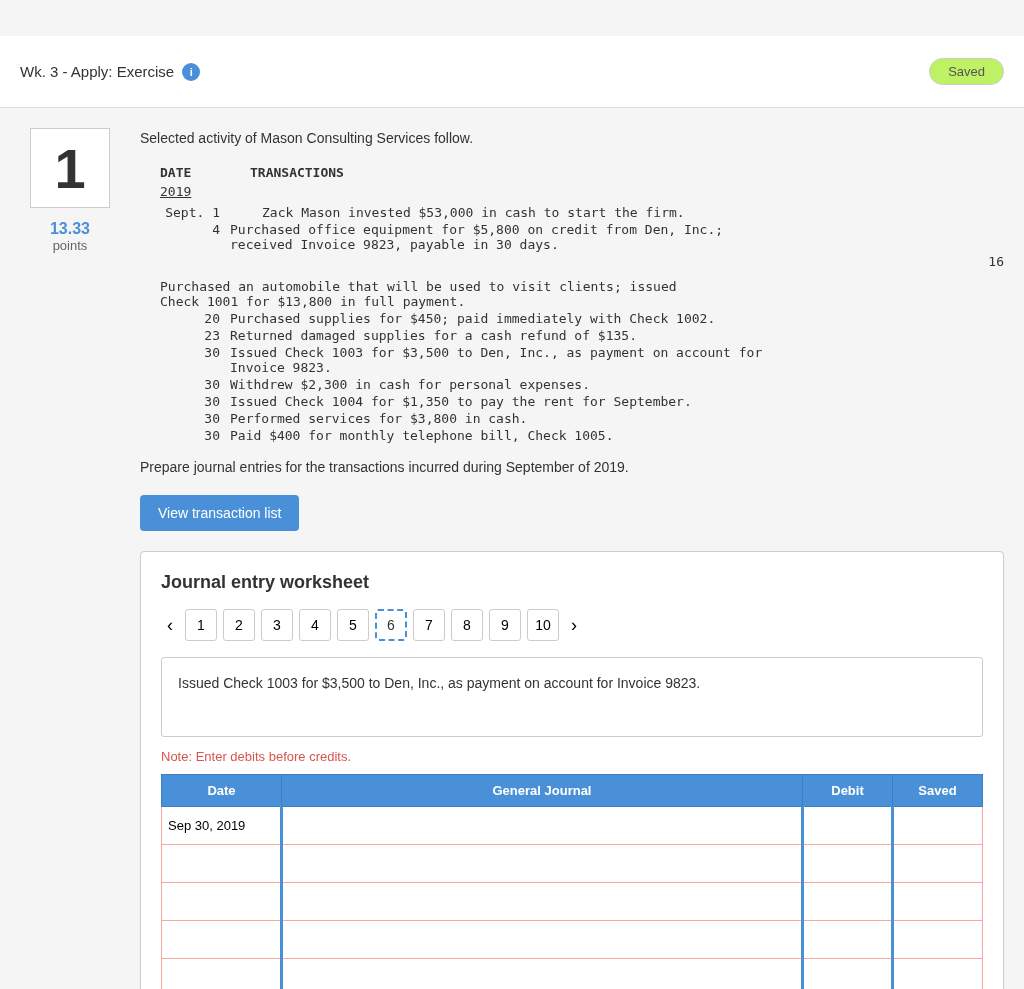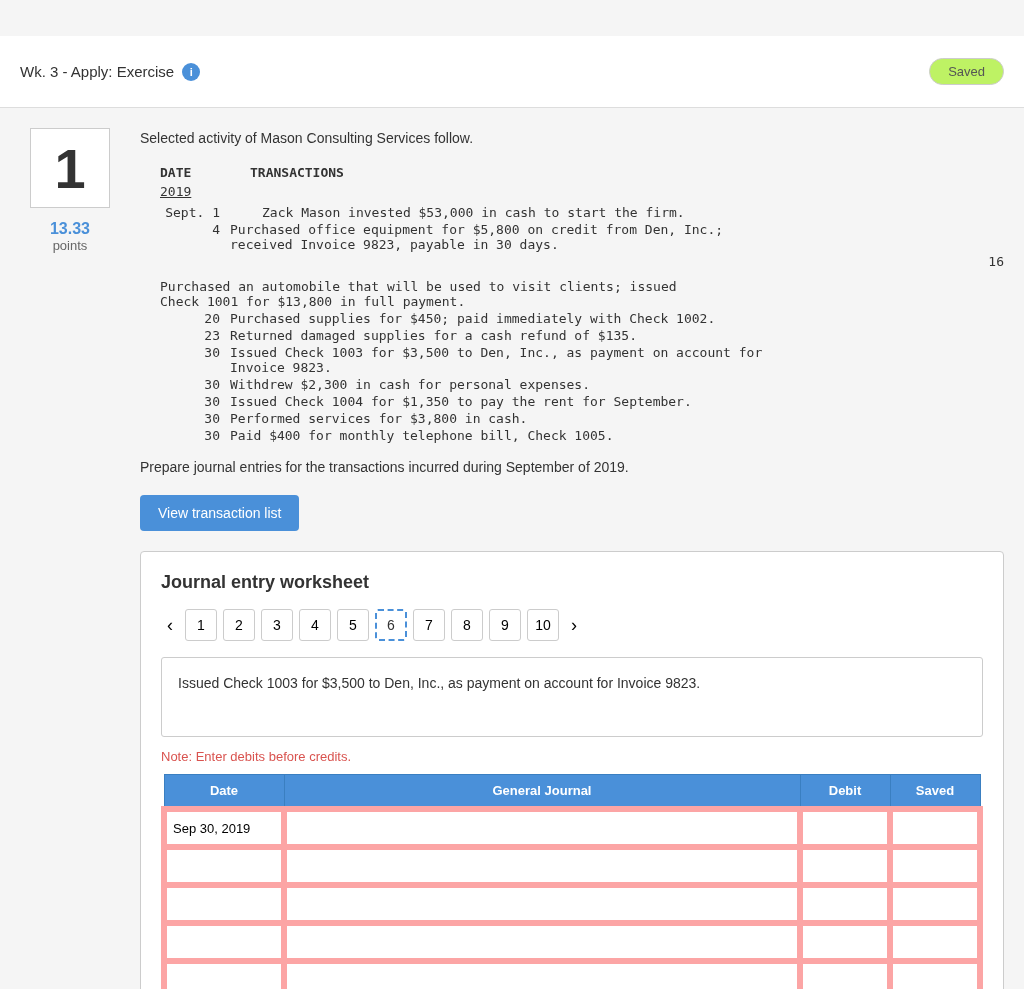--- a/index.html
+++ b/index.html
@@ -70,21 +70,21 @@
     }
 
     .note-text { color: #d9534f; font-size: 13px; margin-bottom: 10px; }
 
     .journal-table { width: 100%; border-collapse: collapse; }
     .journal-table th {
       background: #4a90d9; color: #fff; padding: 8px 10px;
       border: 1px solid #3a7fc1; font-size: 13px; font-weight: 600;
     }
     .journal-table td {
-      border: 6px solid #fca5a5; padding: 0; height: 38px;
+      border: 1px solid #fca5a5; padding: 0; height: 38px;
     }
     .journal-table td input {
       width: 100%; height: 100%; border: none; outline: none;
       padding: 4px 6px; font-size: 13px; background: transparent;
     }
     .col-date { width: 120px; }
     .col-journal { }
     .col-debit { width: 90px; }
     .col-credit { width: 90px; }
 

